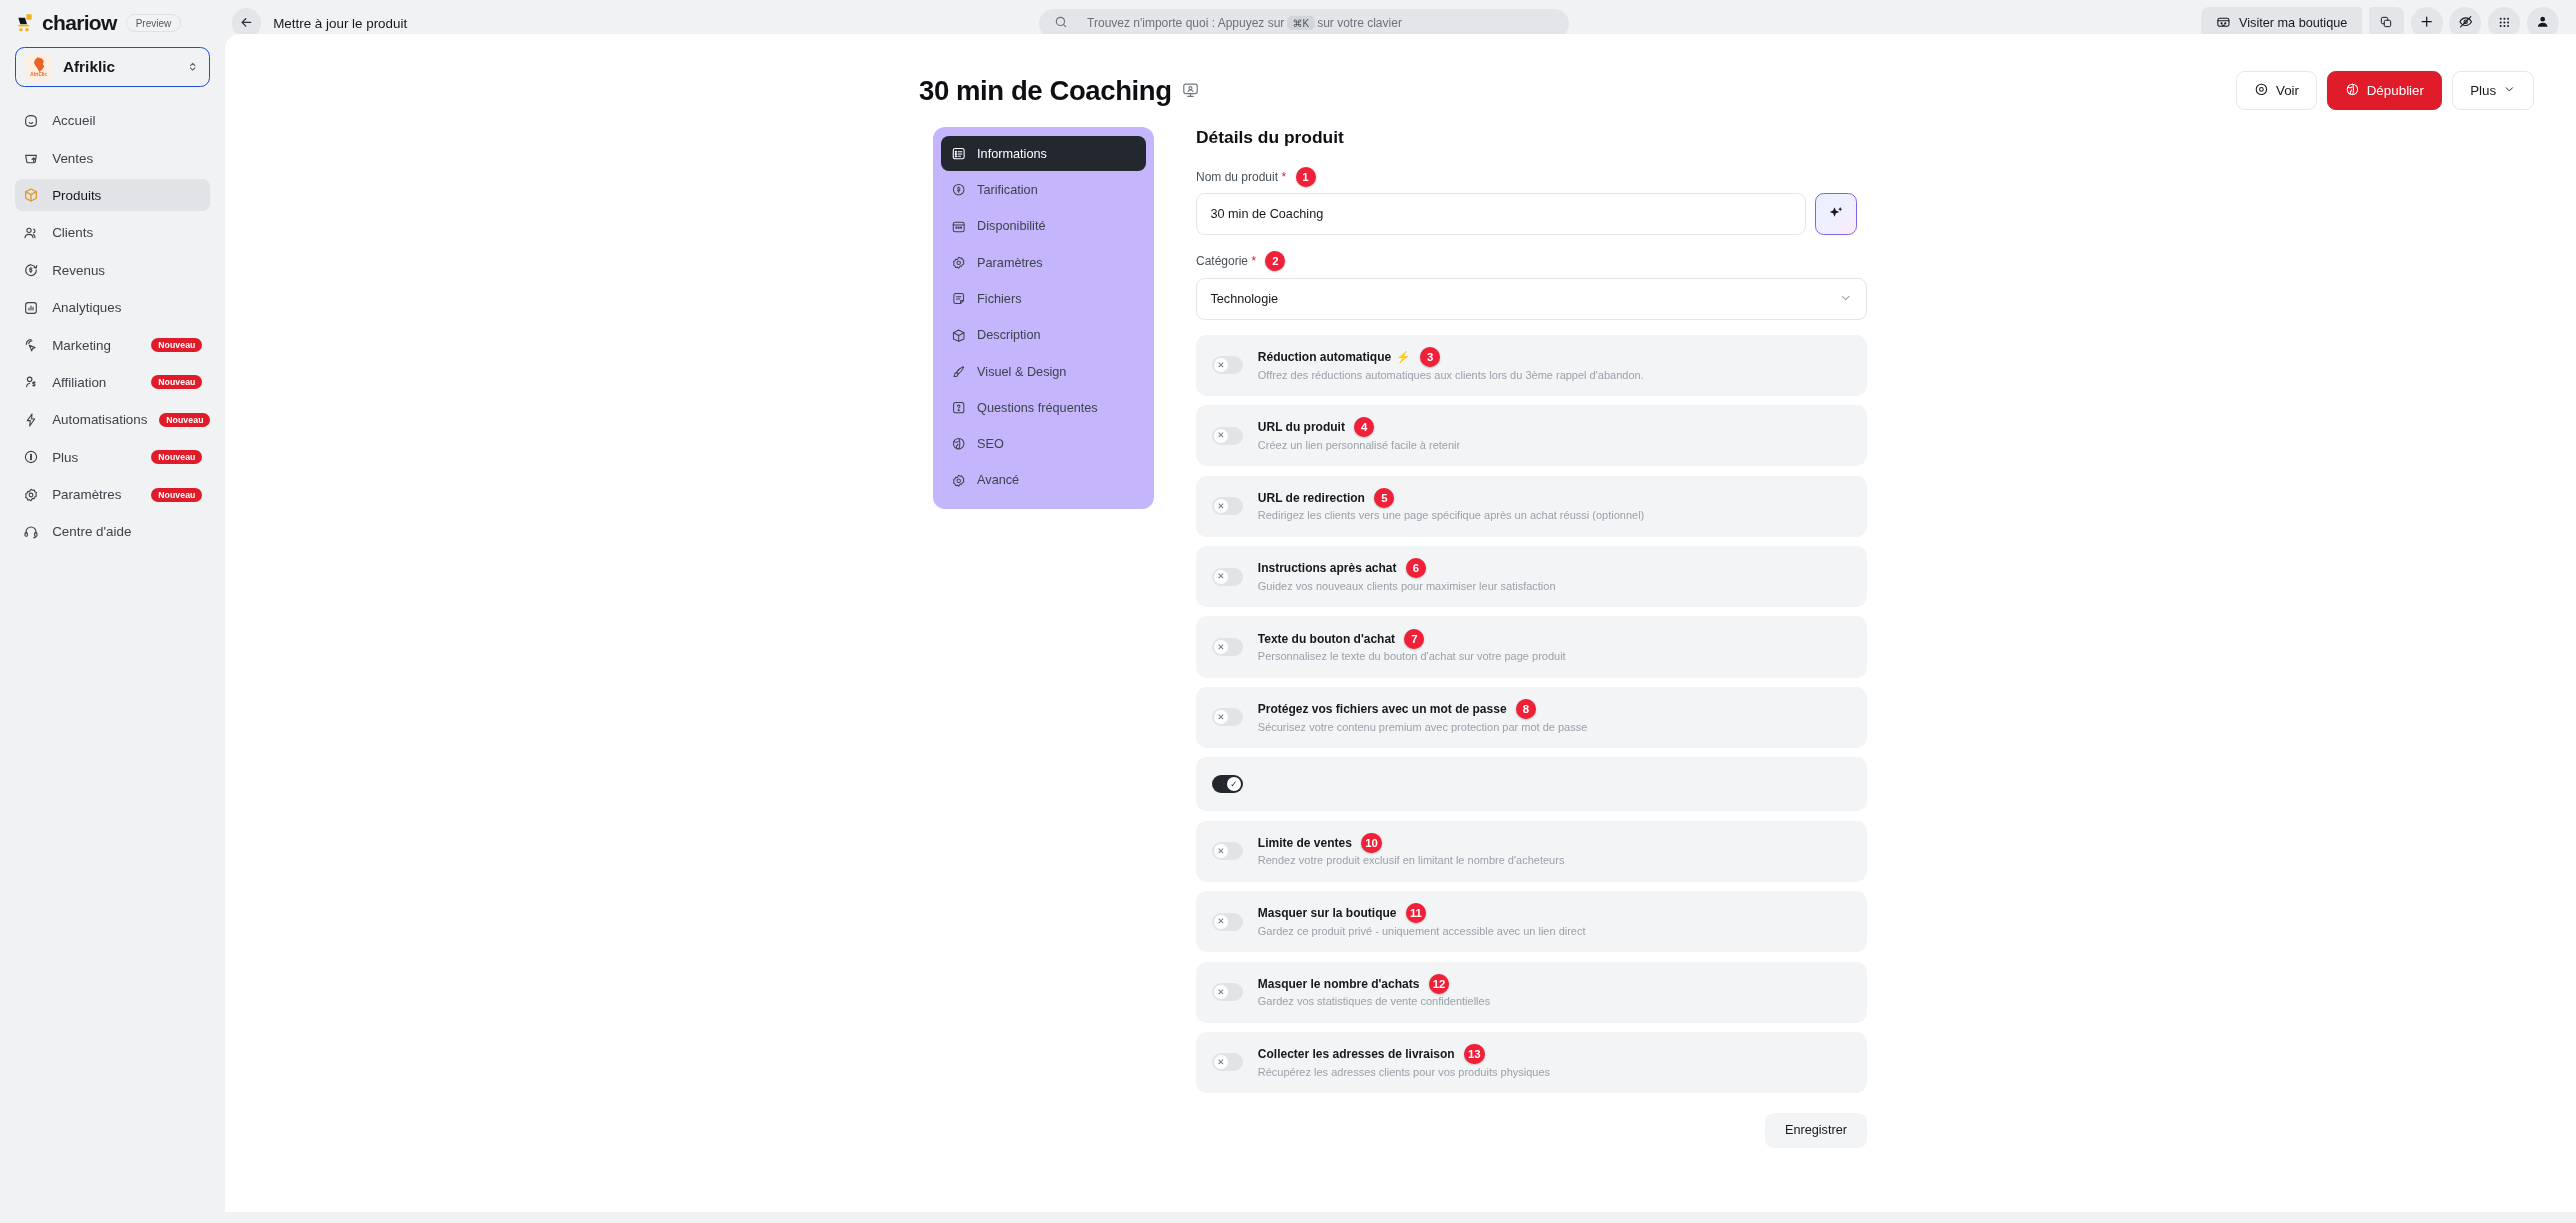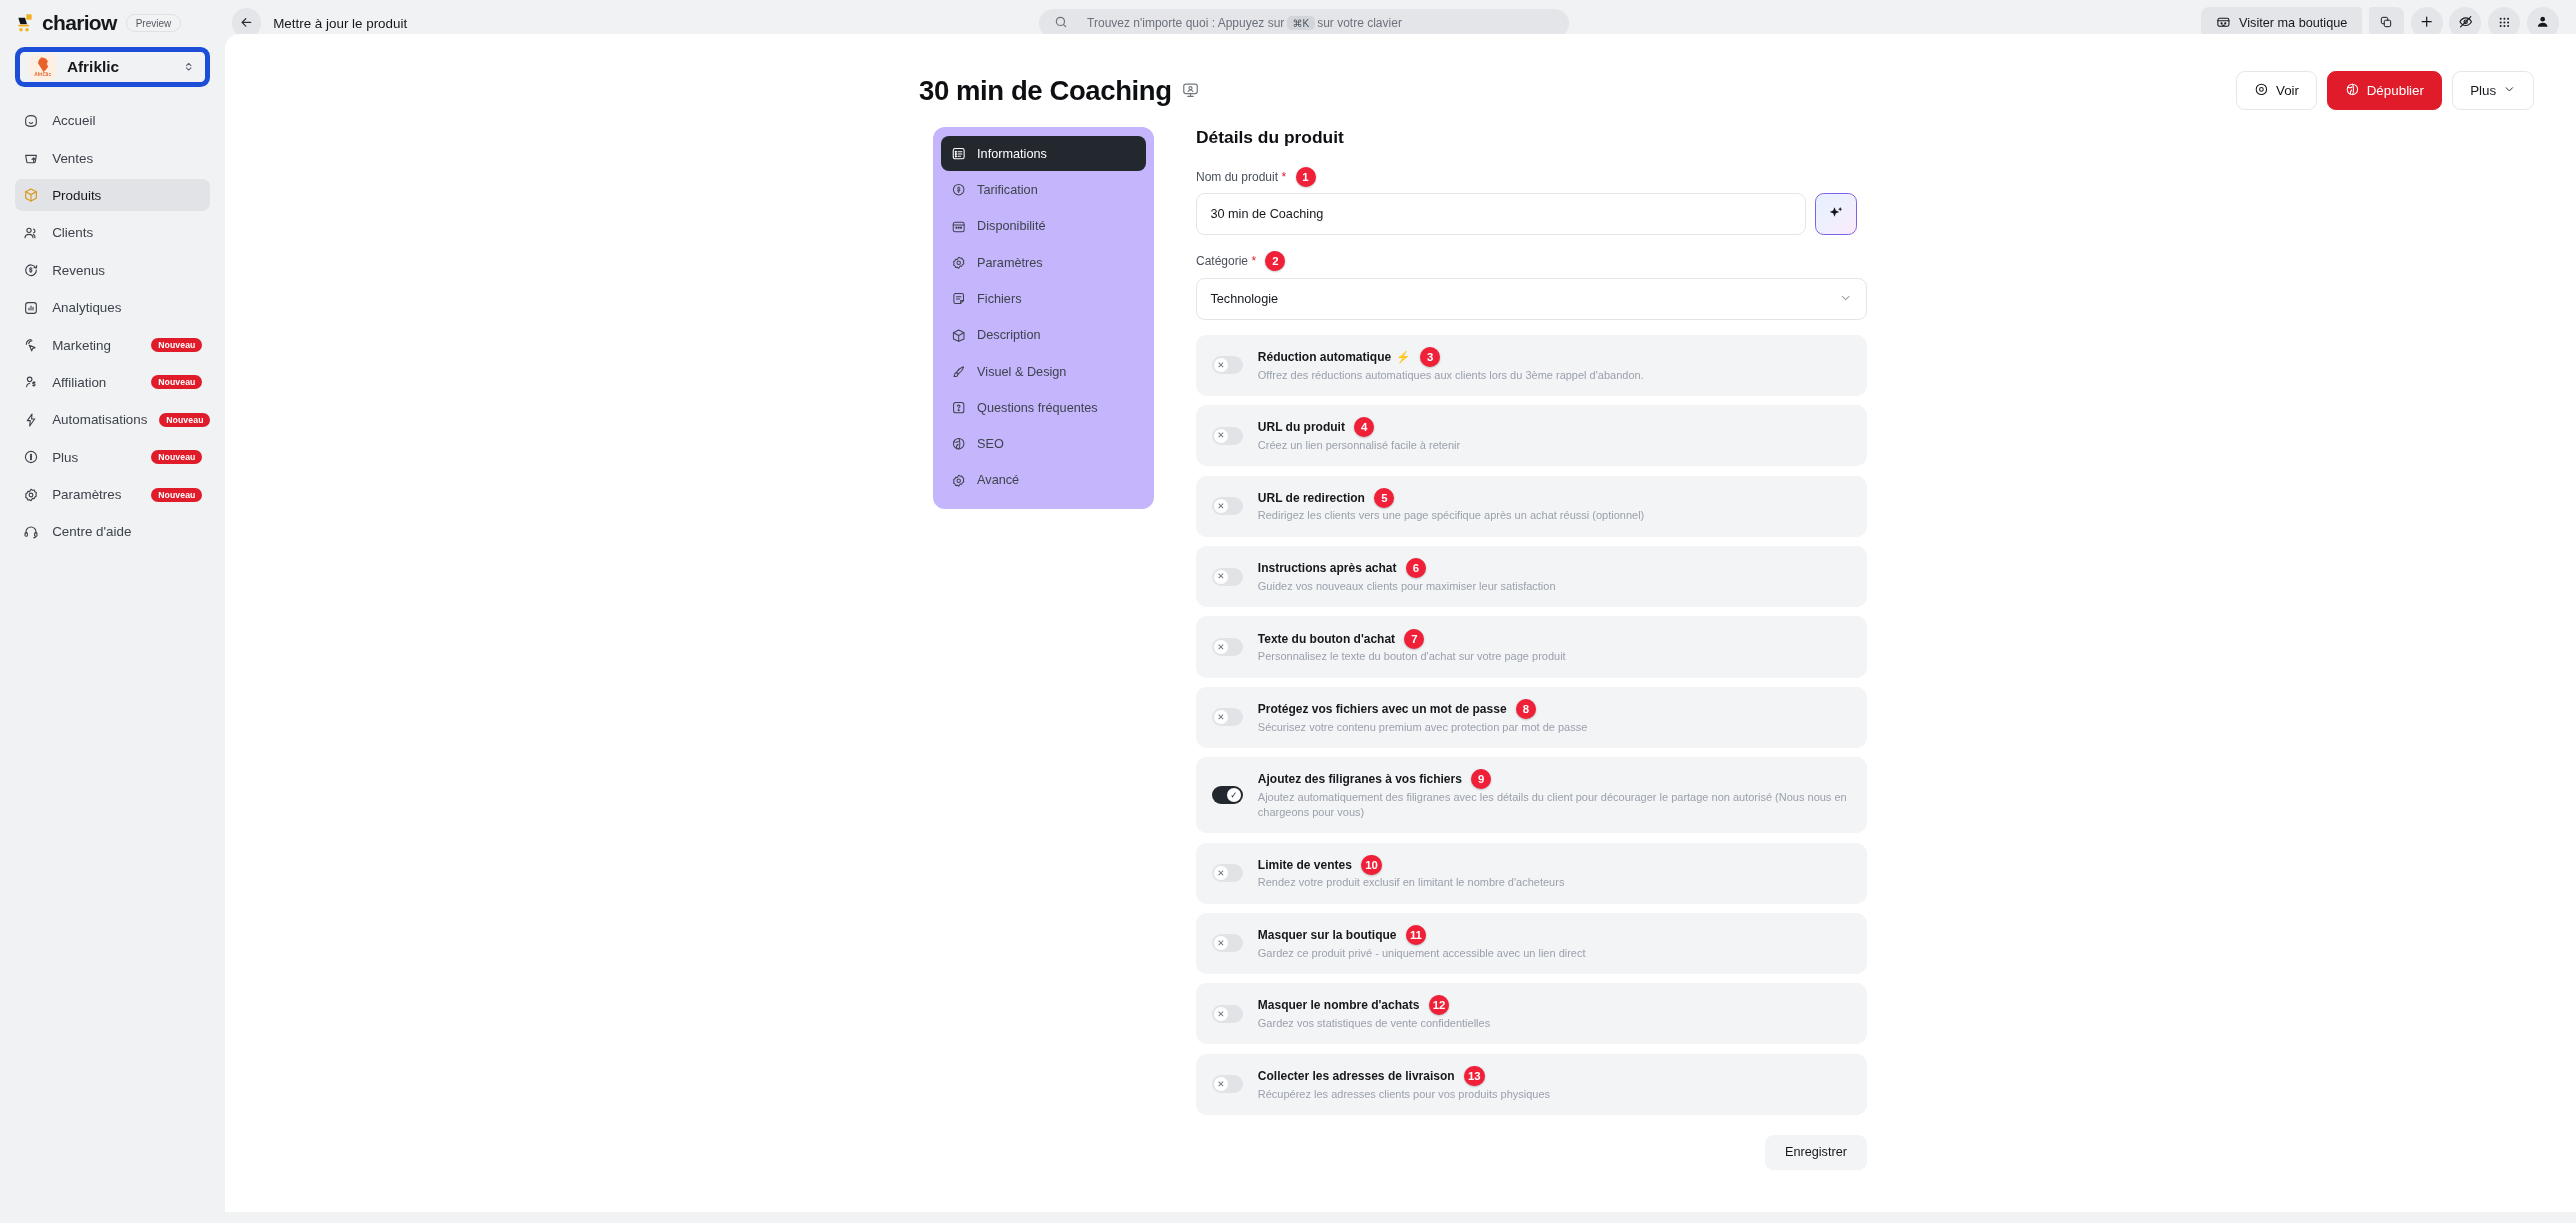--- a/index.html
+++ b/index.html
@@ -63,21 +63,21 @@
     display: flex; align-items: center; justify-content: center; cursor: pointer;
   }
 
   
   .sidebar {
     position: absolute; top: 46px; left: 0; width: 225px; height: 1178px;
     padding: 0 14.8px;
   }
   .org-switcher {
     display: flex; align-items: center; gap: 10.7px;
-    border: 5px solid #1d4ed8; border-radius: 9.4px;
+    border: 1px solid #1d4ed8; border-radius: 9.4px;
     height: 40px; padding: 0 9.4px; margin: 1.3px 0 17.4px 0; cursor: pointer;
   }
   .org-avatar {
     width: 27px; height: 27px; border-radius: 7.4px; flex: 0 0 27px;
     background: #fdf0e2; display: flex; align-items: center; justify-content: center;
     flex-direction: column; overflow: hidden;
   }
   .org-avatar .afr-shape {
     width: 14.8px; height: 14.8px; background: #e8622a;
     clip-path: polygon(42% 0%,70% 8%,85% 26%,78% 47%,88% 62%,72% 84%,55% 100%,42% 78%,30% 60%,18% 40%,25% 18%);
@@ -720,27 +720,20 @@
             <span class="marker marker-inline">8</span>
           </div>
           <div class="tr-desc">Sécurisez votre contenu premium avec protection par mot de passe</div>
         </div>
       </div>
 
       <div class="toggle-row">
         <div class="switch on">
             <div class="knob">✓</div>
           </div>
-        <div class="tr-text">
-          <div class="tr-title-line">
-            <span class="tr-title">Ajoutez des filigranes à vos fichiers</span>
-            <span class="marker marker-inline">9</span>
-          </div>
-          <div class="tr-desc">Ajoutez automatiquement des filigranes avec les détails du client pour décourager le partage non autorisé (Nous nous en chargeons pour vous)</div>
-        </div>
       </div>
 
       <div class="toggle-row">
         <div class="switch">
             <div class="knob">✕</div>
           </div>
         <div class="tr-text">
           <div class="tr-title-line">
             <span class="tr-title">Limite de ventes</span>
             <span class="marker marker-inline">10</span>

